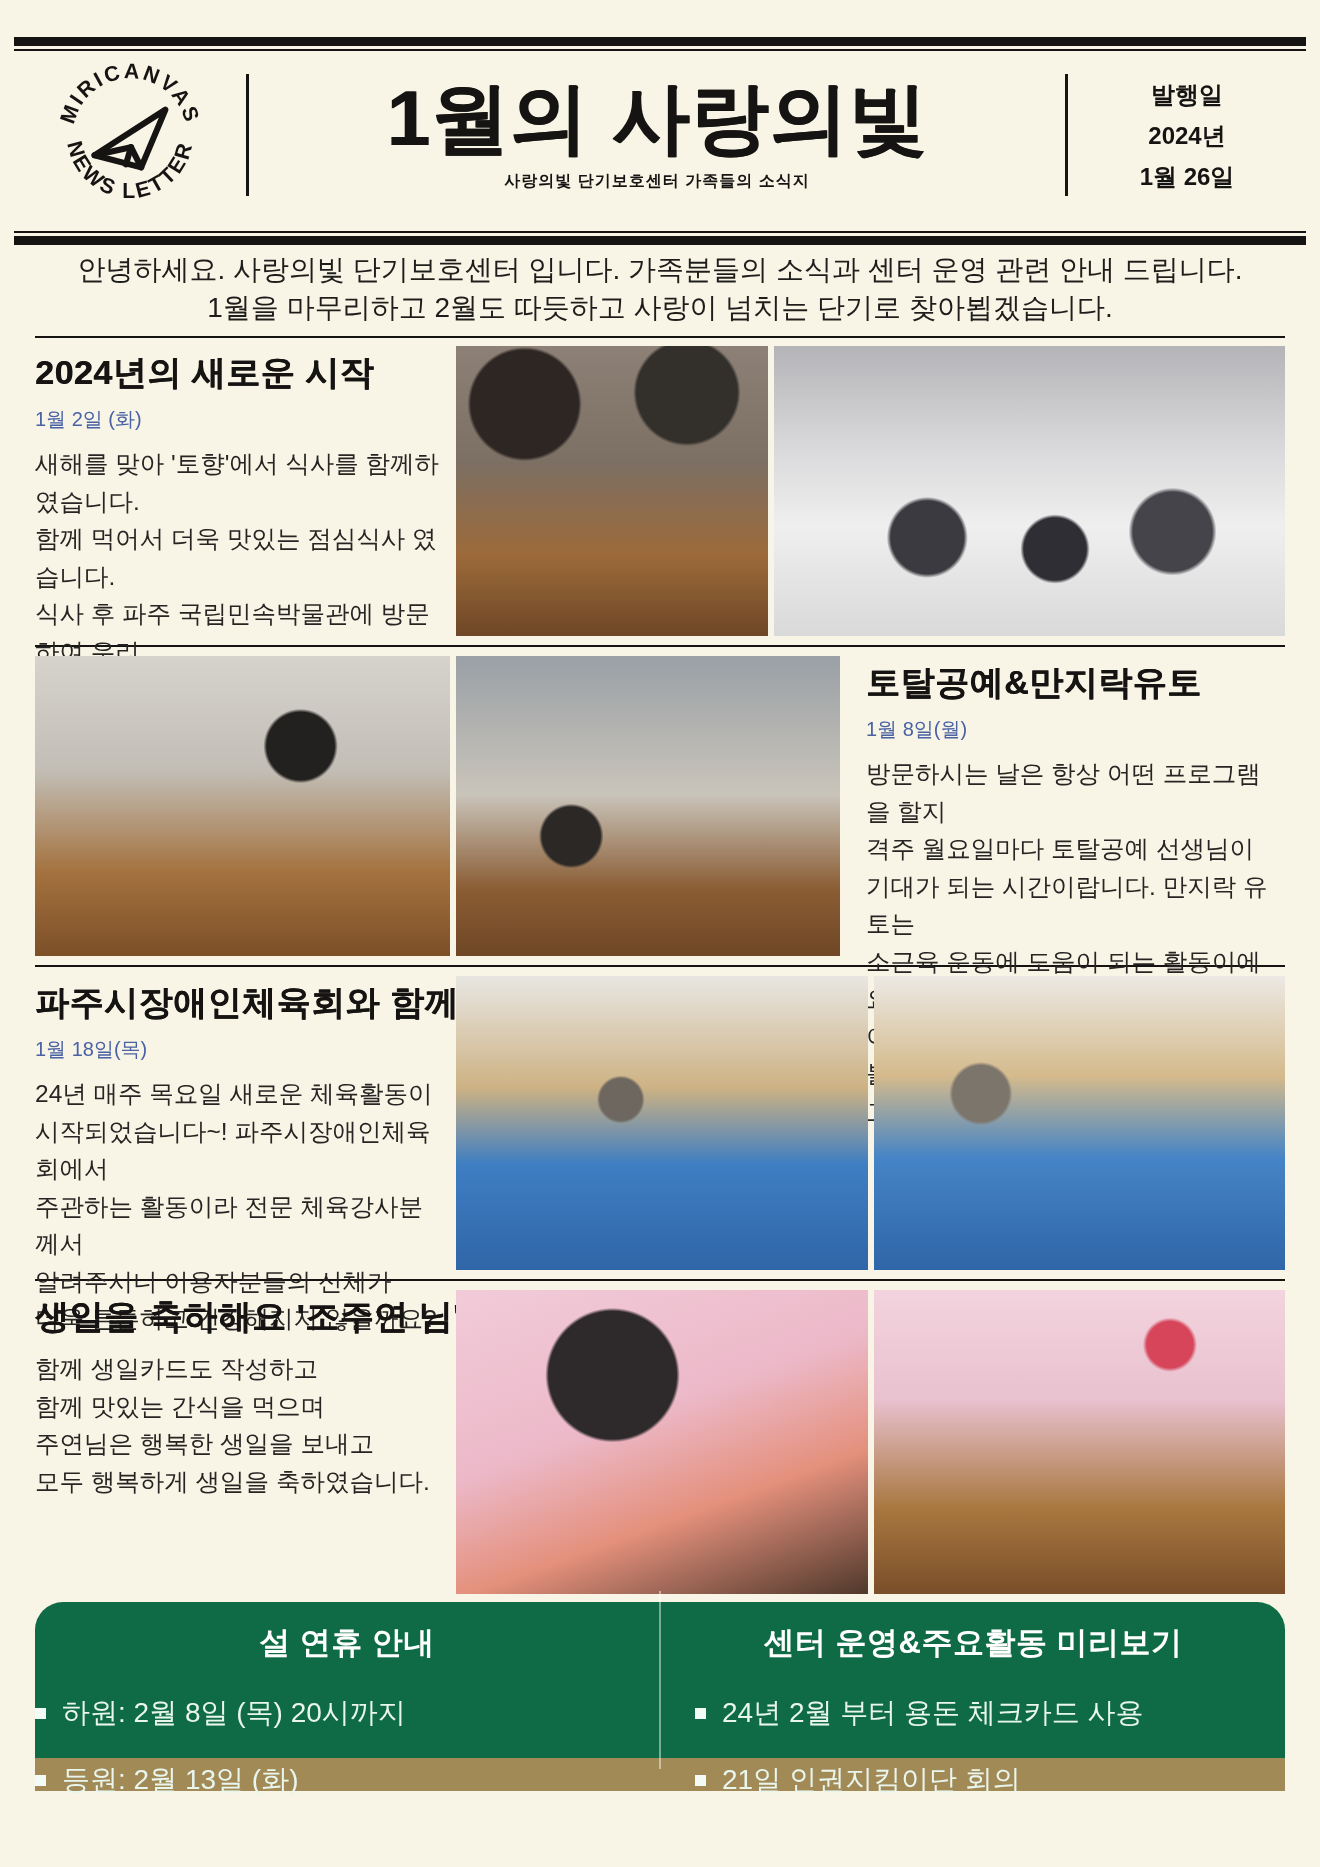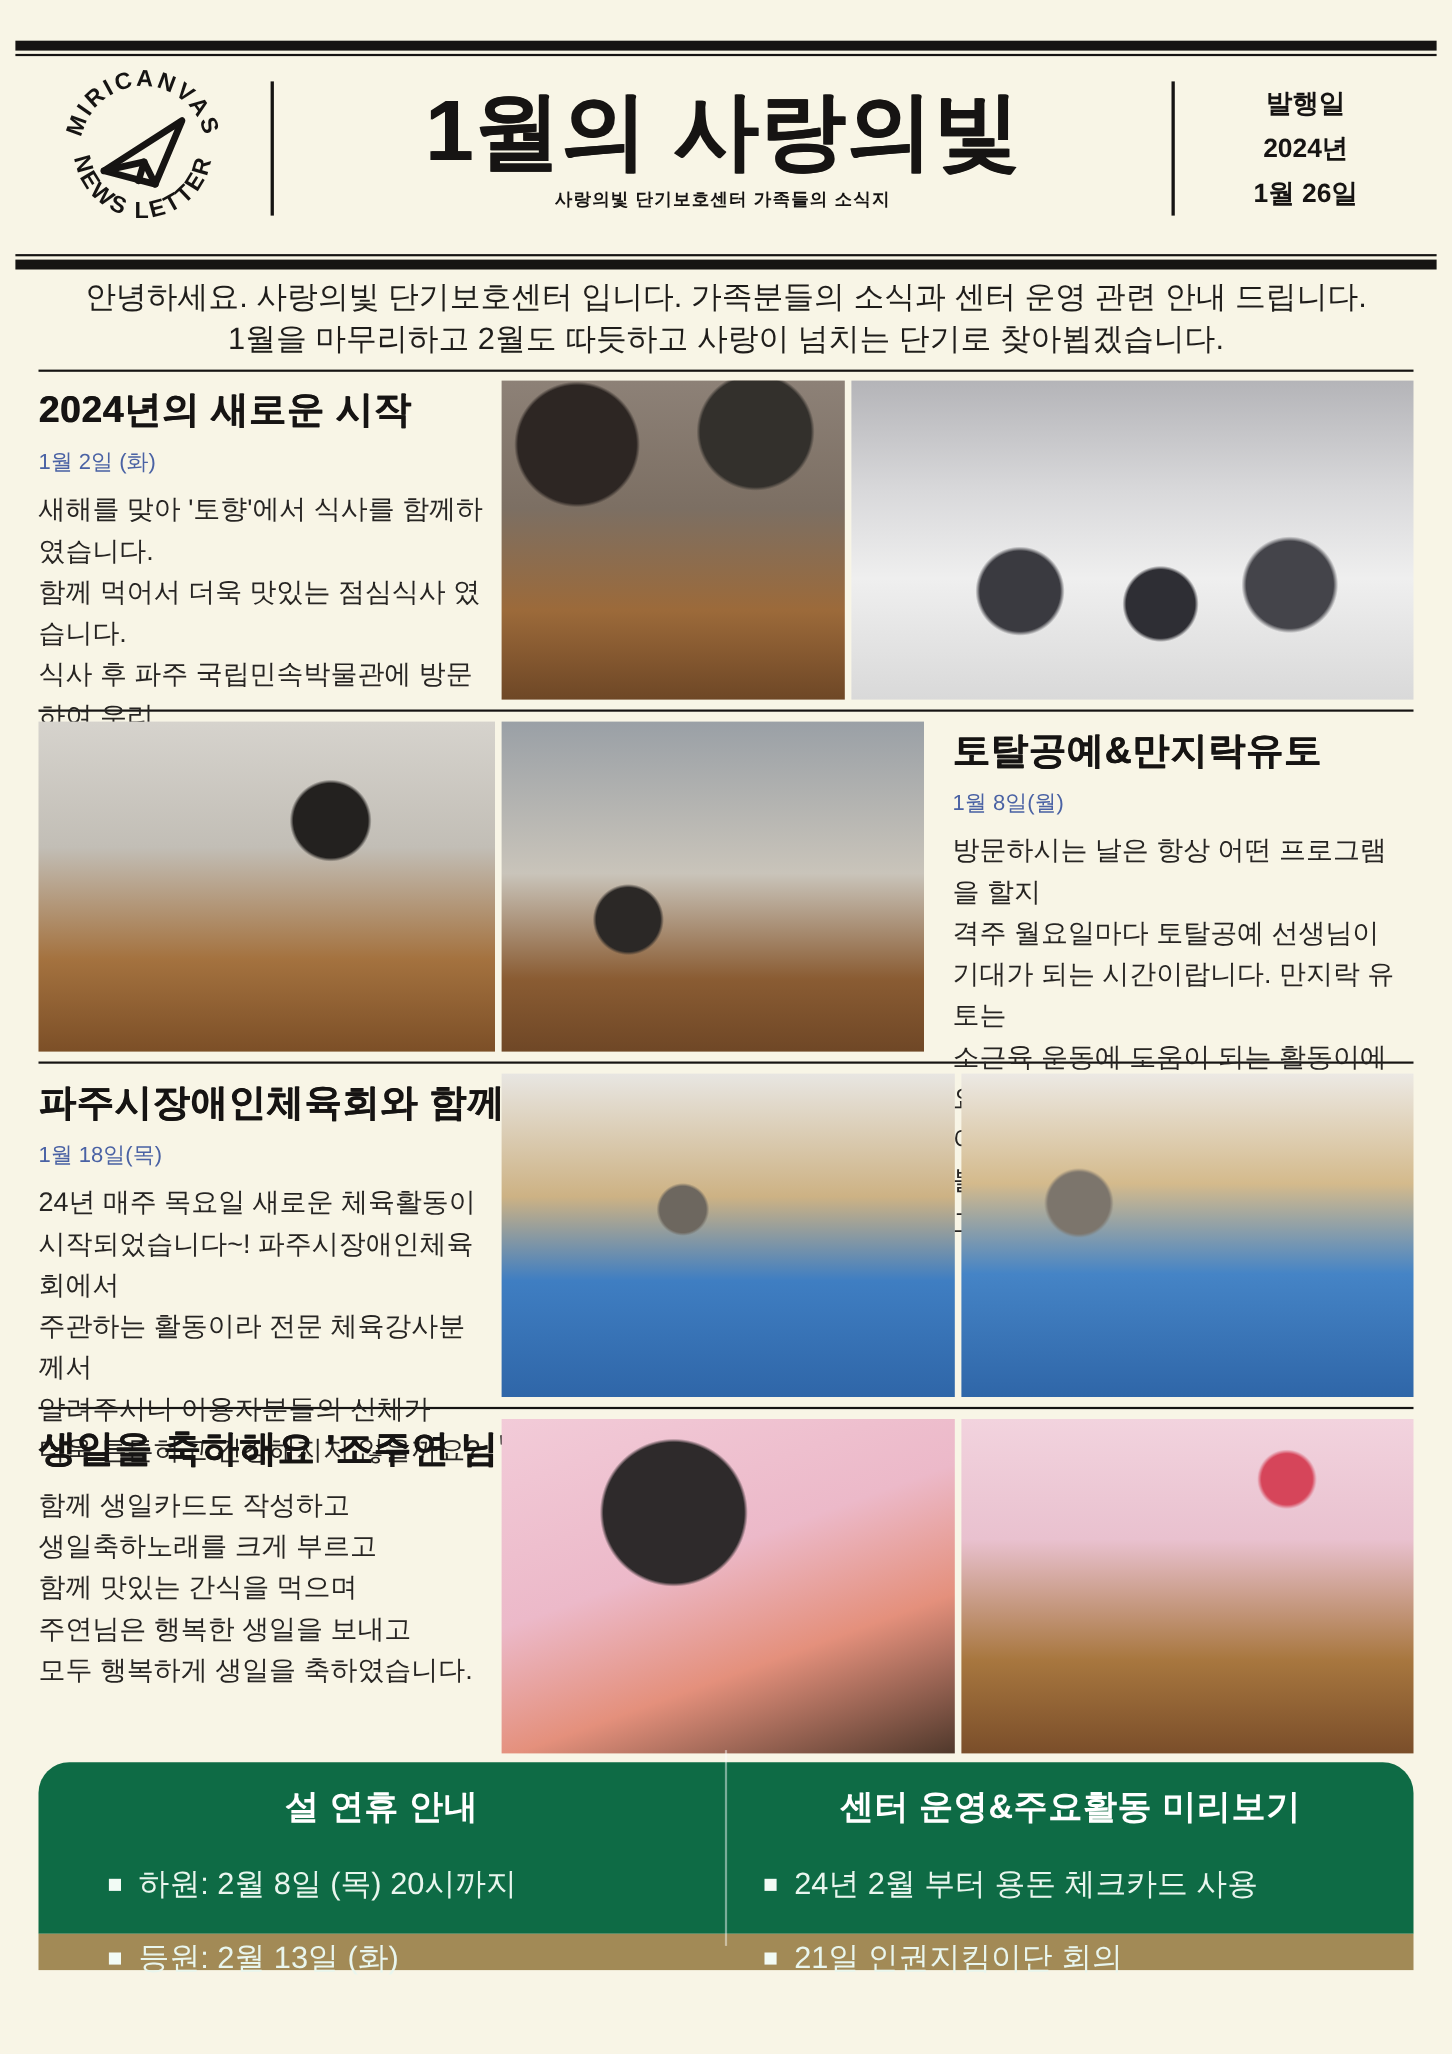--- a/index.html
+++ b/index.html
@@ -70,21 +70,21 @@
         linear-gradient(160deg,#f2cbd8 0%,#ecb9c9 42%,#e4907c 68%,#4f382b 100%); }
   .p8 { background:
         radial-gradient(circle at 72% 18%, #d6455a 0 6%, rgba(0,0,0,0) 7%),
         linear-gradient(180deg,#f2d3de 0%,#e9c1cf 36%,#a8773f 72%,#7a4e2a 100%); }
   
   .notice { margin-top:8px; height:156px; background:#0e6b45; border-radius:28px 28px 0 0;
             display:flex; color:#ffffff; }
   .ncol { flex:1; padding-top:20px; }
   .n-heading { text-align:center; font-size:31px; font-weight:900; letter-spacing:0.5px; color:#ffffff; }
   .n-items { margin-top:30px; }
-  .ncol.left .n-items { padding-left:64px; }
+  .ncol.left .n-items { }
   .ncol.rightc .n-items { padding-left:34px; }
   .n-item { font-size:28px; color:#e9f6ee; margin-bottom:29px; display:flex; align-items:center; }
   .n-item::before { content:""; width:11px; height:11px; background:#f2fbf5; margin-right:16px; flex:none; }
   .n-divider { width:2px; height:178px; align-self:center; background:rgba(255,255,255,0.45); flex:none; }
   .gold-bar { height:33px; background:#a28a56; }
   svg text { font-family:"Liberation Sans", sans-serif; }
 </style>
 </head>
 <body>
 
@@ -188,21 +188,20 @@
       <div class="photo p5"></div>
       <div class="photo p6"></div>
     </div>
 
     <div class="sep"></div>
 
     <div class="row h304">
       <div class="txt">
         <div class="sec-heading">생일을 축하해요 '조주연 님'</div>
         <div class="bline">함께 생일카드도 작성하고</div>
-        <div class="bline">생일축하노래를 크게 부르고</div>
         <div class="bline">함께 맛있는 간식을 먹으며</div>
         <div class="bline">주연님은 행복한 생일을 보내고</div>
         <div class="bline">모두 행복하게 생일을 축하였습니다.</div>
       </div>
       <div class="photo p7"></div>
       <div class="photo p8"></div>
     </div>
 
     <div class="notice">
       <div class="ncol left">

